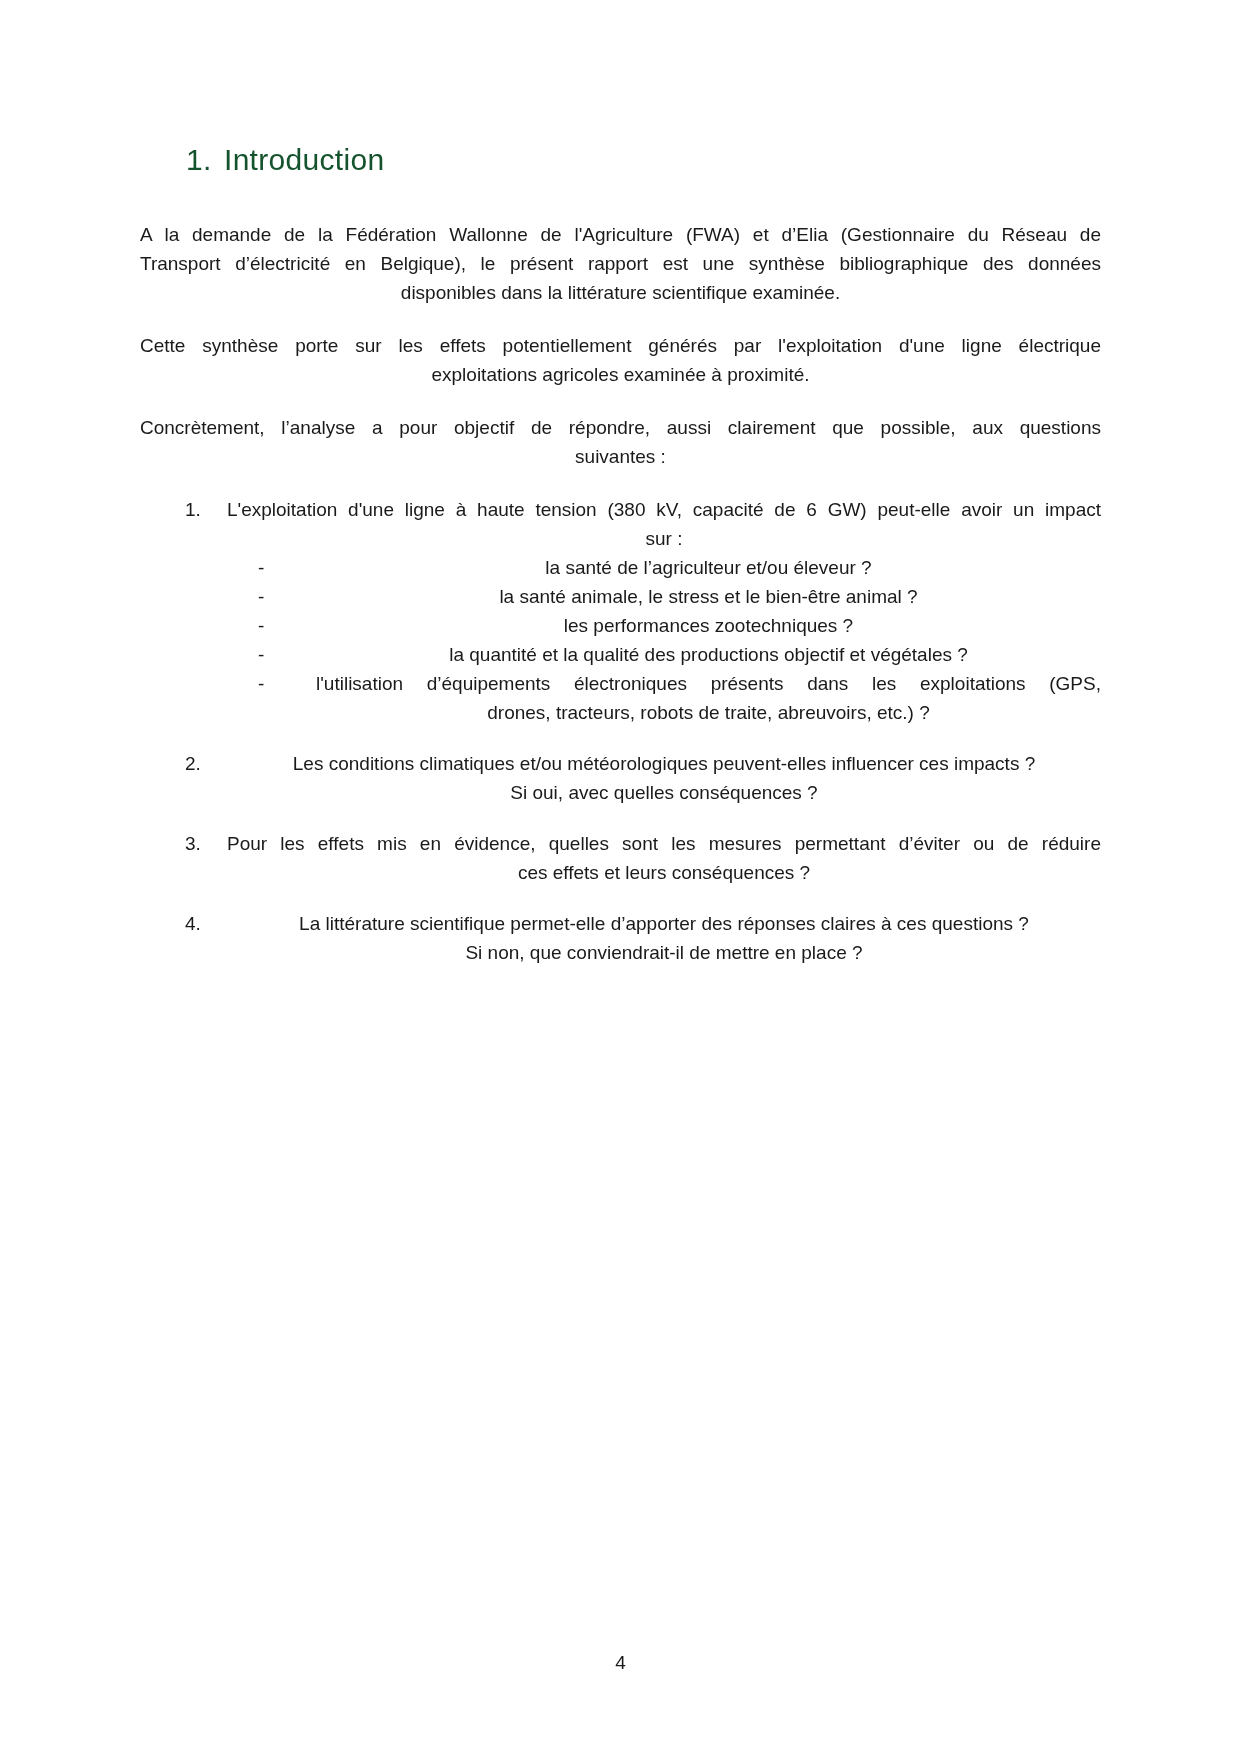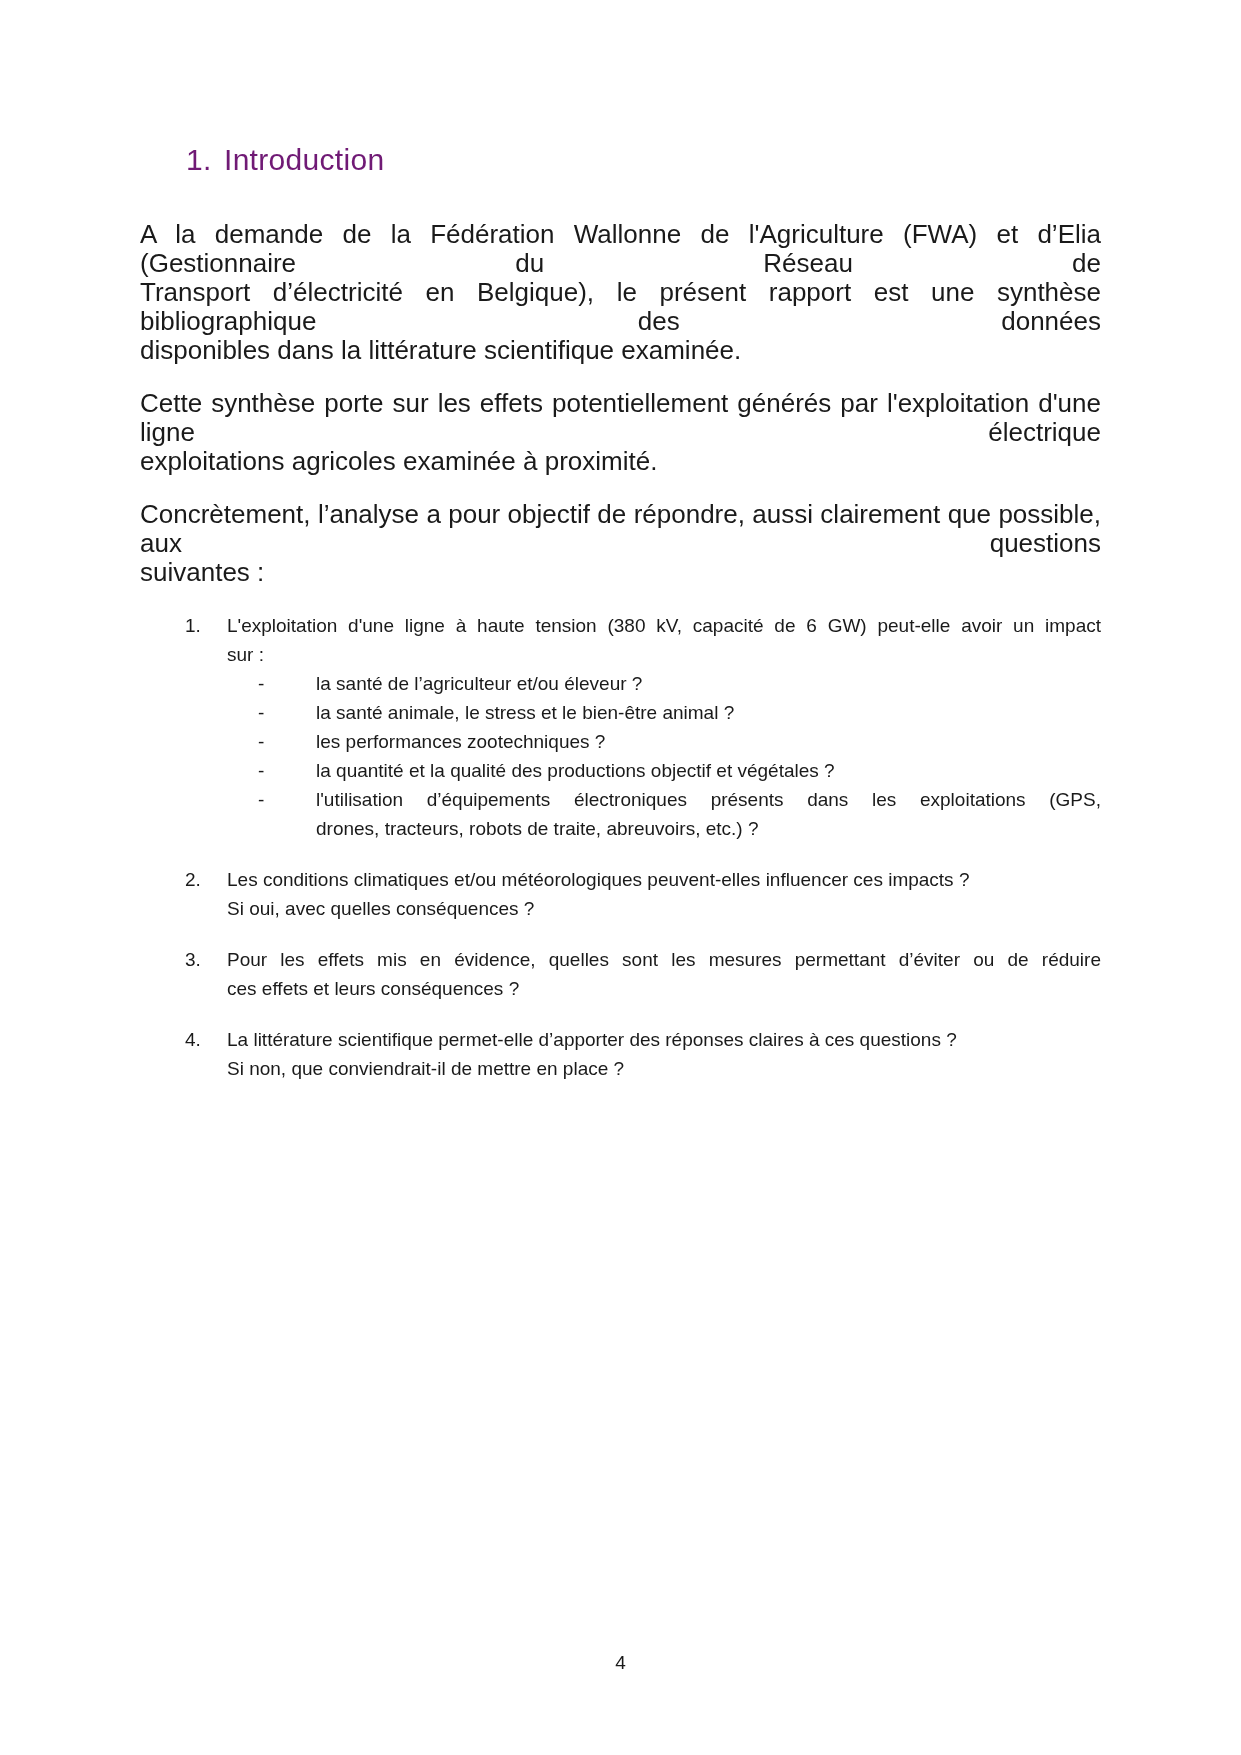--- a/index.html
+++ b/index.html
@@ -23,36 +23,36 @@
     padding: 140px 140px 0 140px;
     background: #ffffff;
     overflow: hidden;
   }
   
   .heading {
     margin: 0 0 40px 46px;
     font-size: 30px;
     line-height: 40px;
     font-weight: 300;
-    color: #701a75;
+    color: #14532d;
     letter-spacing: 0.3px;
   }
   .heading .h-num {
     display: inline-block;
     min-width: 29px;
     margin-right: 9px;
   }
   
   .para {
     margin: 0 0 24px 0;
-    font-size: 26px;
+    font-size: 19px;
     line-height: 29px;
   }
   .line {
-    text-align: left;
+    text-align: center;
     white-space: normal;
   }
   .line.stretch {
     text-align: justify;
     text-align-last: justify;
   }
   
   .questions {
     margin: 0;
     padding: 0;

